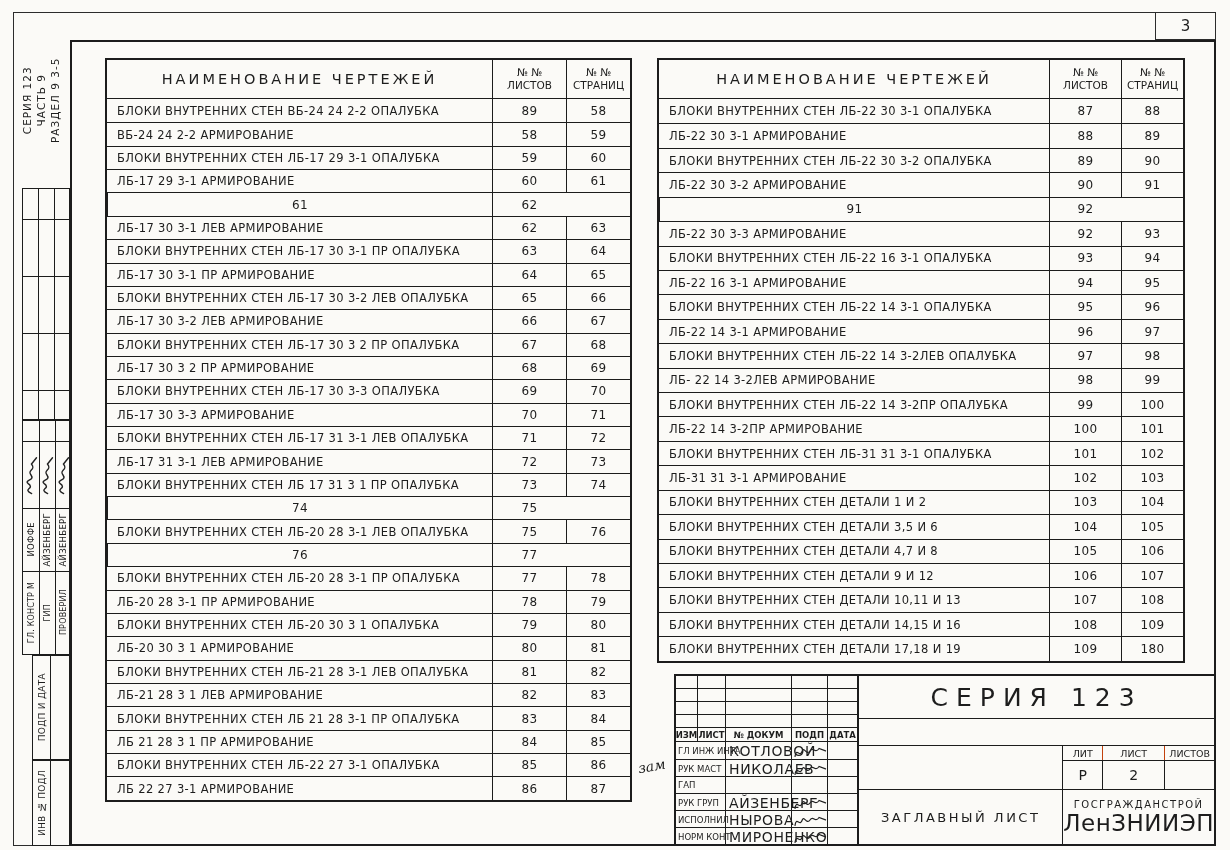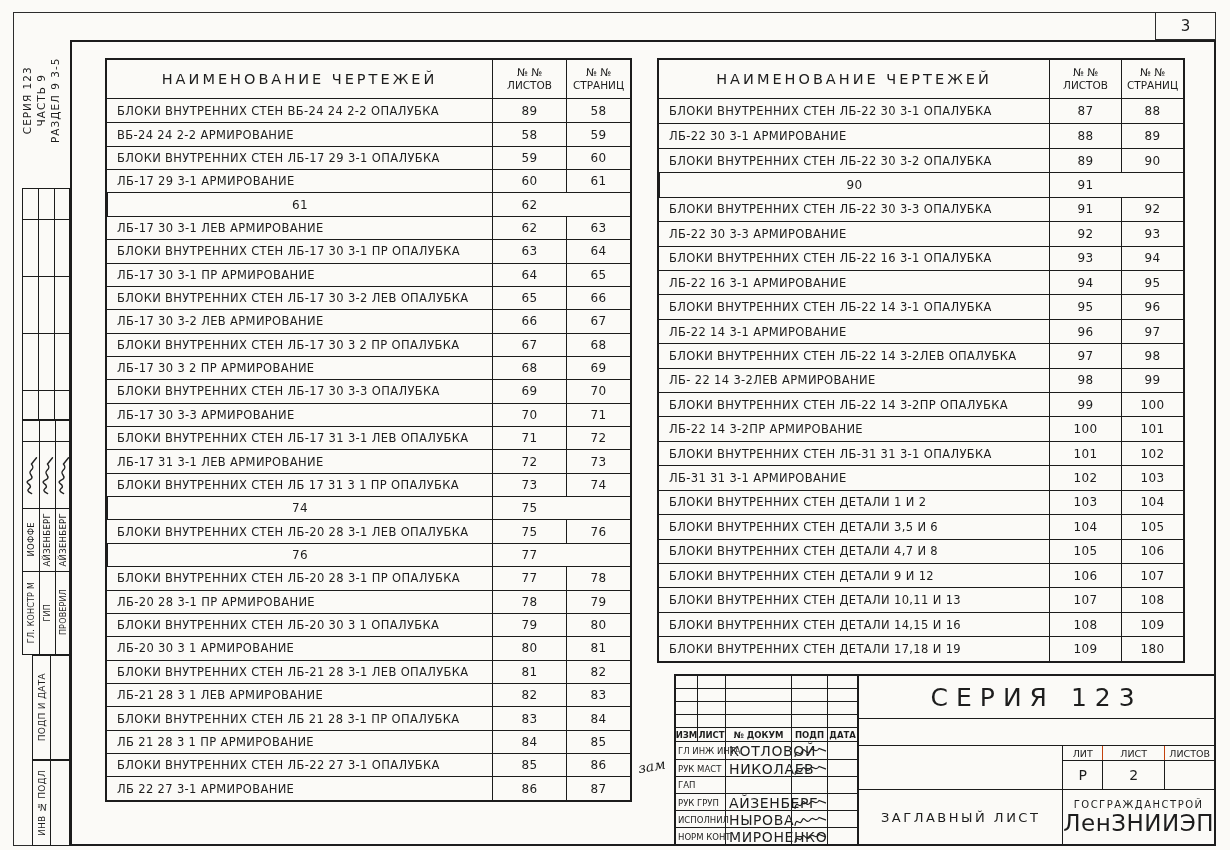--- a/index.html
+++ b/index.html
@@ -356,25 +356,25 @@
           <div class="tcell c-name">ЛБ-22 30 3-1 Армирование</div>
           <div class="tcell c-num">88</div>
           <div class="tcell c-num">89</div>
         </div>
         <div class="trow">
           <div class="tcell c-name">Блоки внутренних стен ЛБ-22 30 3-2 Опалубка</div>
           <div class="tcell c-num">89</div>
           <div class="tcell c-num">90</div>
         </div>
         <div class="trow">
+          <div class="tcell c-name">ЛБ-22 30 3-2 Армирование</div>
           <div class="tcell c-num">90</div>
           <div class="tcell c-num">91</div>
         </div>
         <div class="trow">
-          <div class="tcell c-name">Блоки внутренних стен ЛБ-22 30 3-3 Опалубка</div>
           <div class="tcell c-num">91</div>
           <div class="tcell c-num">92</div>
         </div>
         <div class="trow">
           <div class="tcell c-name">ЛБ-22 30 3-3 Армирование</div>
           <div class="tcell c-num">92</div>
           <div class="tcell c-num">93</div>
         </div>
         <div class="trow">
           <div class="tcell c-name">Блоки внутренних стен ЛБ-22 16 3-1 Опалубка</div>

